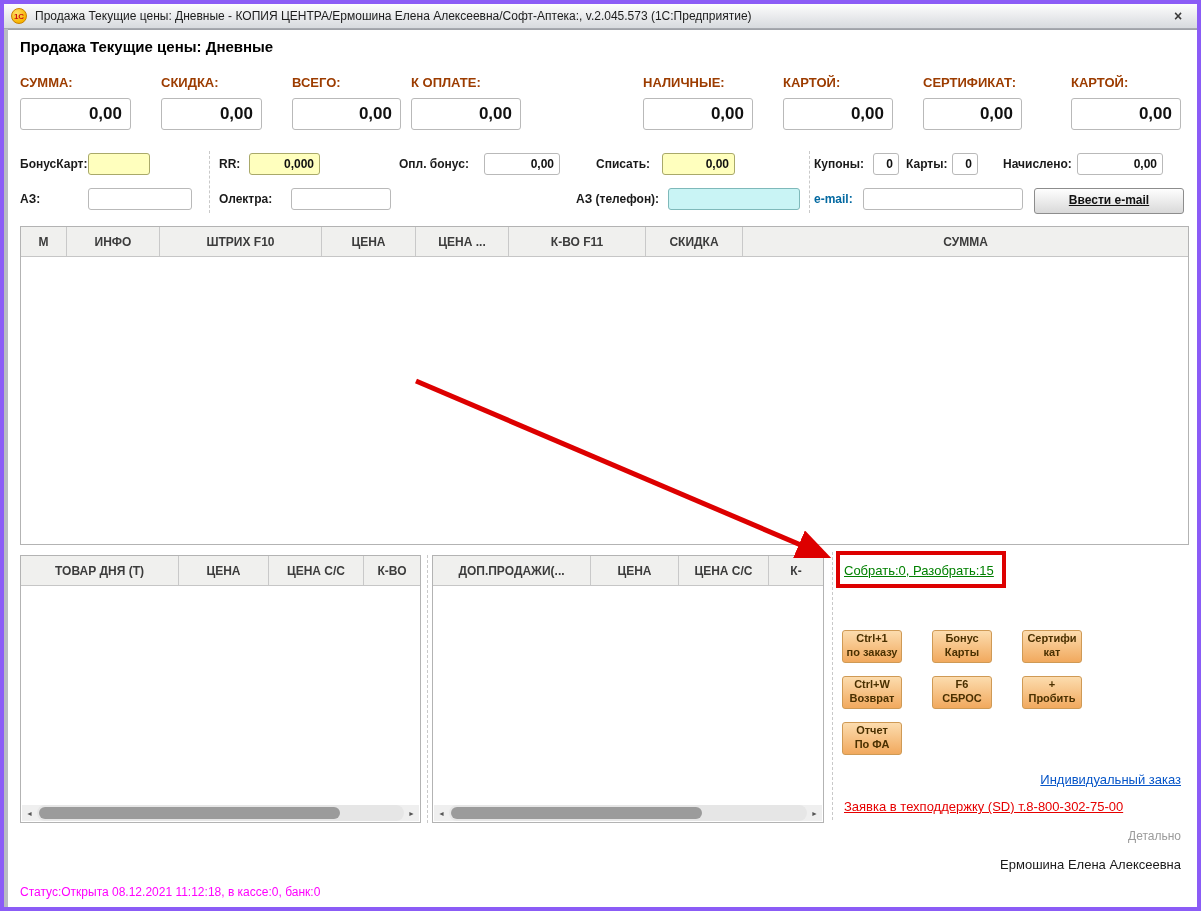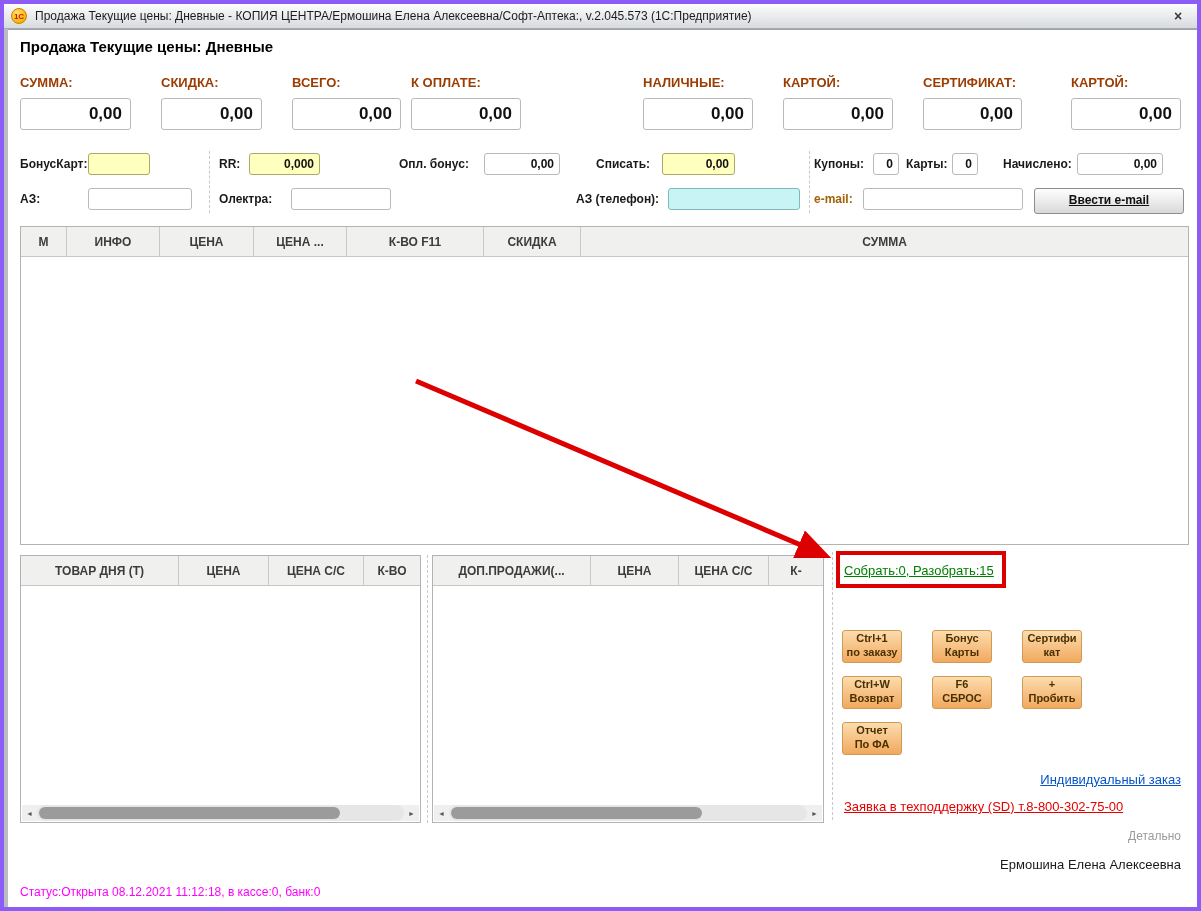--- a/index.html
+++ b/index.html
@@ -11,21 +11,21 @@
   .close-x{position:absolute;right:10px;top:3px;width:18px;height:18px;color:#3a3a3a;font-size:14px;font-weight:bold;text-align:center;line-height:18px;cursor:pointer;}
   
   .content{position:absolute;left:4px;top:25px;width:1193px;height:882px;background:#ffffff;border-top:1px solid #9fa2a8;}
   .abs{position:absolute;}
   .page-title{font-size:15px;font-weight:bold;color:#000;}
   
   .t-label{font-size:13px;font-weight:bold;color:#9c3c00;white-space:nowrap;}
   .t-box{position:absolute;height:32px;border:1px solid #b9b9b9;border-radius:3px;background:#fff;font-size:17px;font-weight:bold;color:#111;text-align:right;padding:0 8px;box-sizing:border-box;line-height:30px;}
   
   .c-label{font-size:12px;font-weight:bold;color:#1a1a1a;white-space:nowrap;}
-  .c-label.gray{color:#a16207;}
+  .c-label.gray{color:#0369a1;}
   .inp{position:absolute;height:22px;border:1px solid #b9b9b9;border-radius:3px;background:#fff;font-size:12px;color:#111;padding:0 5px;box-sizing:border-box;font-family:"Liberation Sans",sans-serif;}
   .inp.num{text-align:right;font-weight:bold;}
   .inp.yellow{background:#ffffbe;border-color:#a9a96a;}
   .inp.cyan{background:#c9f4f5;border-color:#7fb9ba;}
   .gbtn{position:absolute;height:24px;background:linear-gradient(#fefefe,#d9d9d9);border:1px solid #8d8d8d;border-radius:3px;font-size:12px;font-weight:bold;color:#111;text-align:center;line-height:22px;cursor:pointer;}
   .dashedv{position:absolute;width:0;border-left:1px dashed #c9c9c9;}
   
   .tbl{position:absolute;background:#fff;border:1px solid #b3b3b3;box-sizing:border-box;}
   .thead{display:flex;height:30px;background:#f0f0ee;border-bottom:1px solid #c6c6c6;box-sizing:border-box;}
   .th{font-size:12px;font-weight:bold;color:#3c3c3c;border-right:1px solid #c9c9c9;display:flex;align-items:center;justify-content:center;box-sizing:border-box;white-space:nowrap;overflow:hidden;}
@@ -107,20 +107,21 @@
     <div class="abs c-label" style="left:568px;top:162px;">АЗ (телефон):</div>
     <input class="inp cyan" style="left: 660px; top: 158px; width: 132px;" readonly="" value="">
     <div class="abs c-label gray" style="left:806px;top:162px;">e-mail:</div>
     <input class="inp" style="left: 855px; top: 158px; width: 160px;" readonly="" value="">
     <div class="gbtn" style="left:1026px;top:158px;width:148px;text-decoration:underline;">Ввести e-mail</div>
 
     <div class="tbl" style="left:12px;top:196px;width:1169px;height:319px;">
       <div class="thead">
         <div class="th" style="width:46px;">М</div>
         <div class="th" style="width:93px;">ИНФО</div>
+        <div class="th" style="width:162px;">ШТРИХ F10</div>
         <div class="th" style="width:94px;">ЦЕНА</div>
         <div class="th" style="width:93px;">ЦЕНА ...</div>
         <div class="th" style="width:137px;">К-ВО F11</div>
         <div class="th" style="width:97px;">СКИДКА</div>
         <div class="th" style="flex:1;">СУММА</div>
       </div>
       <div class="tbody" style="height:287px;"></div>
     </div>
 
     <div class="dashedv" style="left:419px;top:525px;height:268px;"></div>

